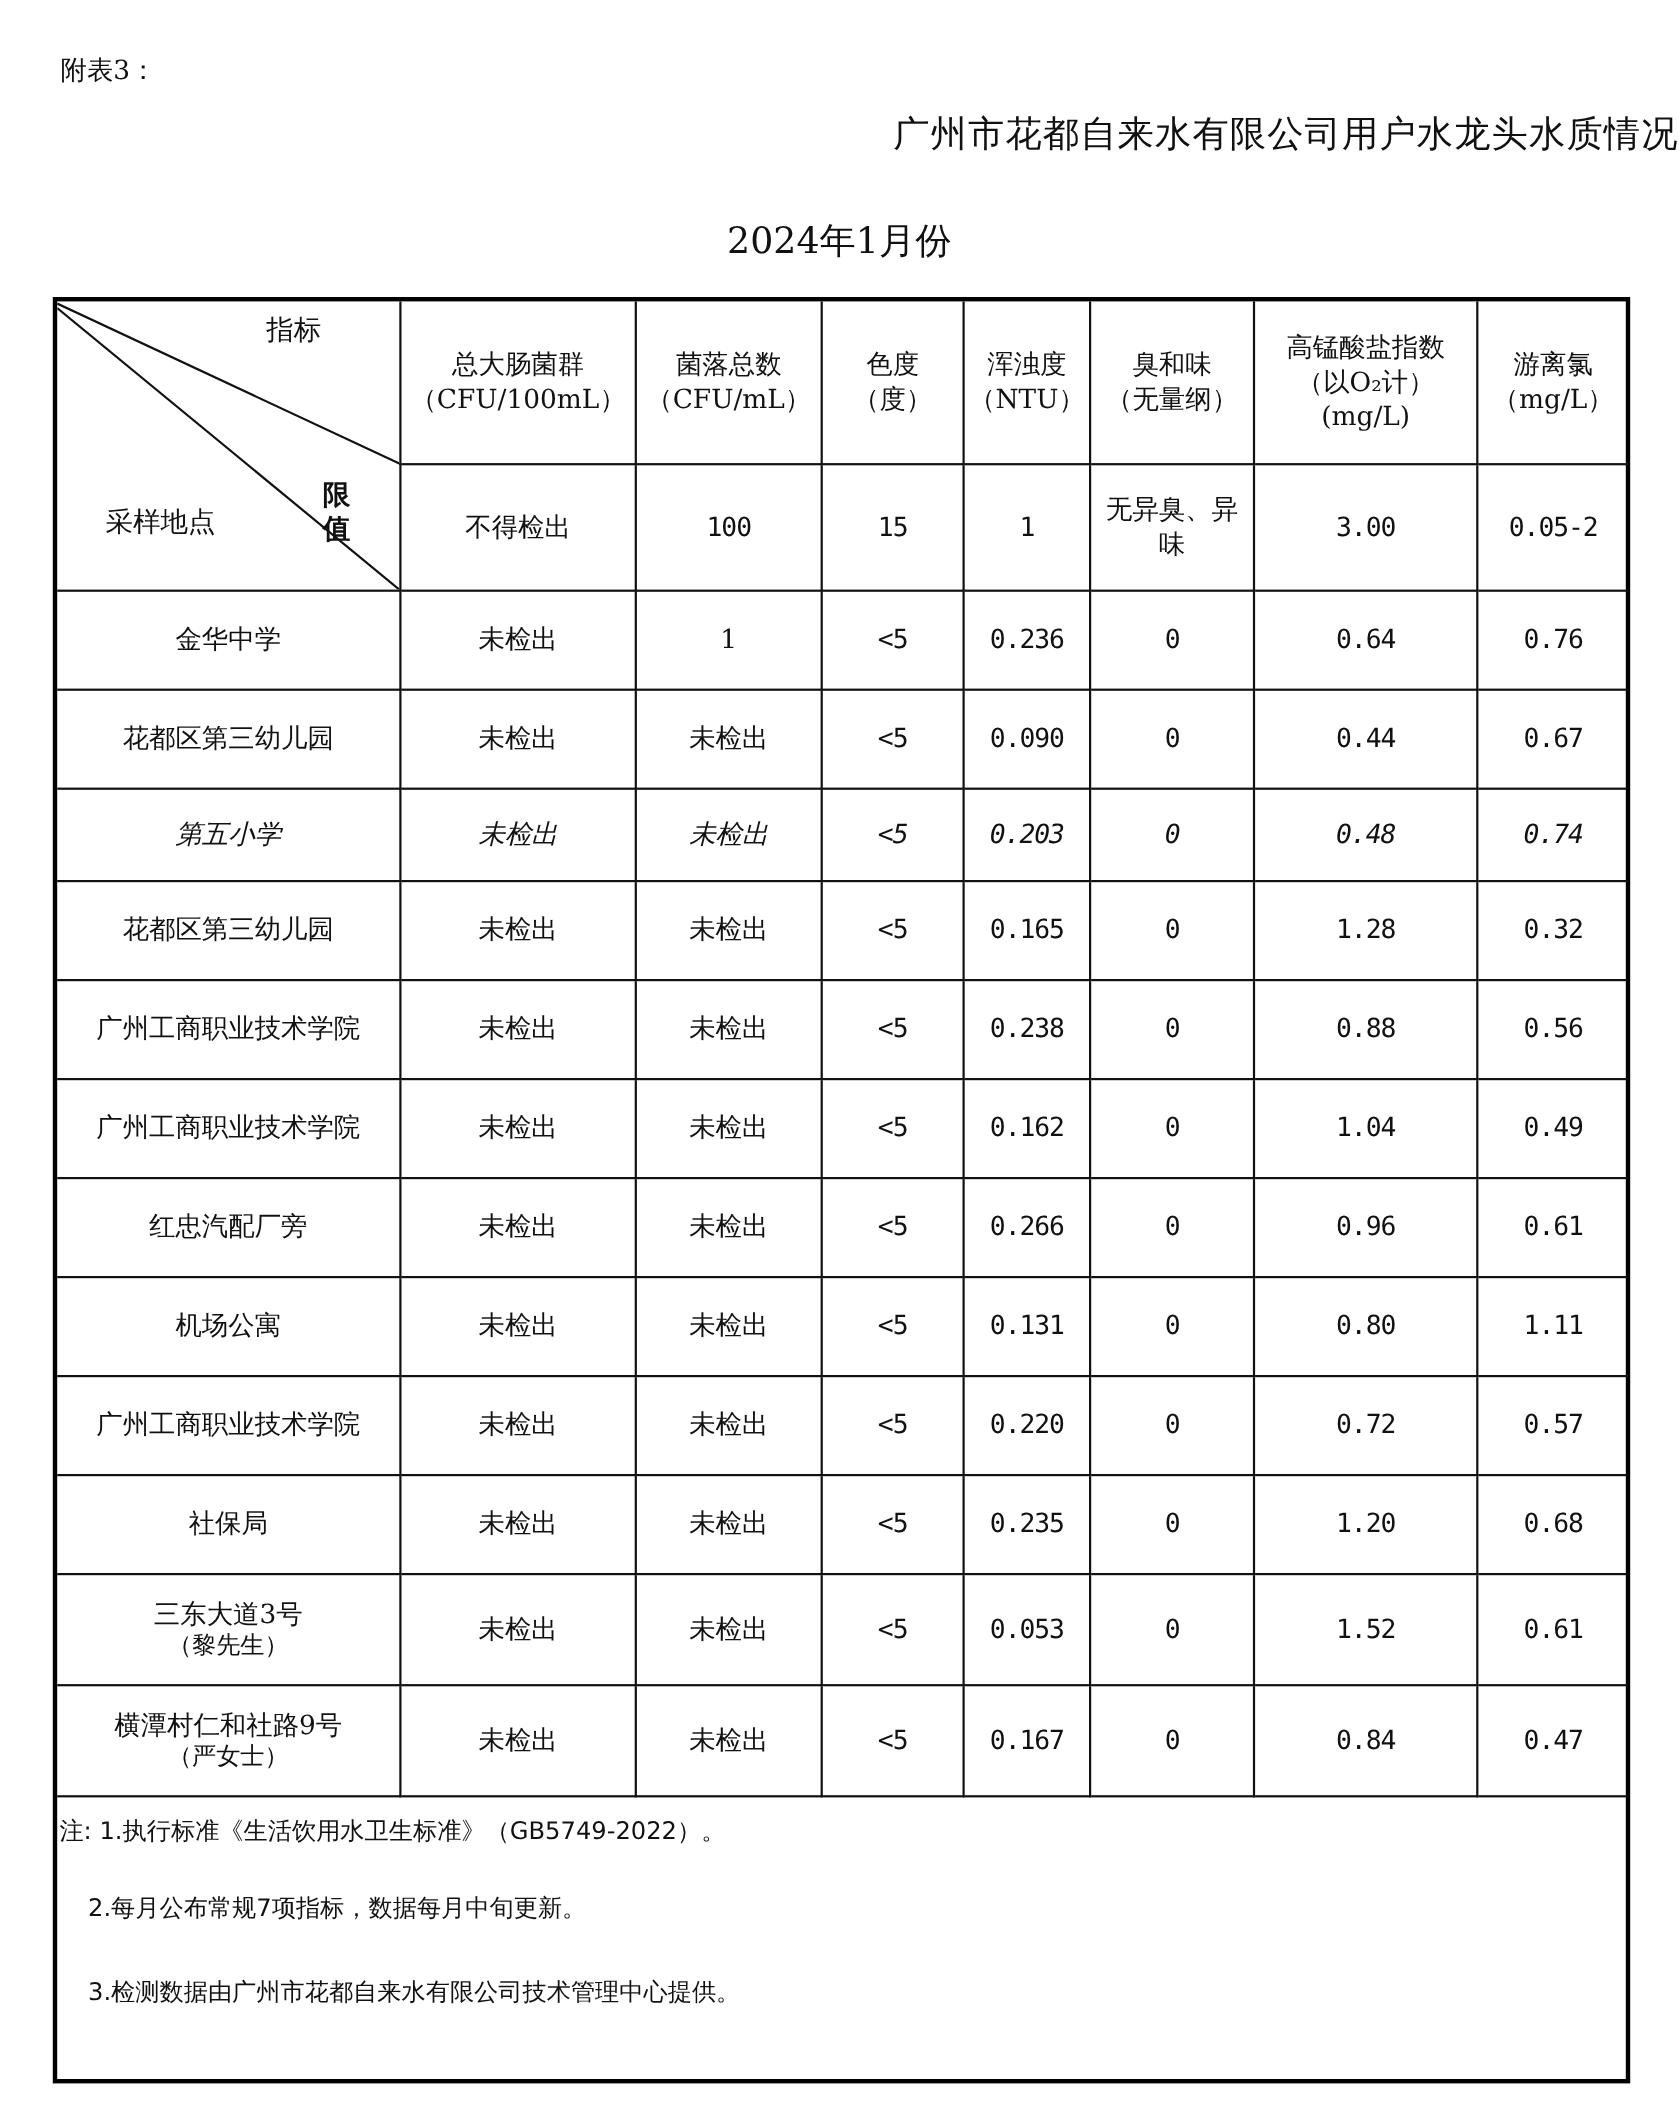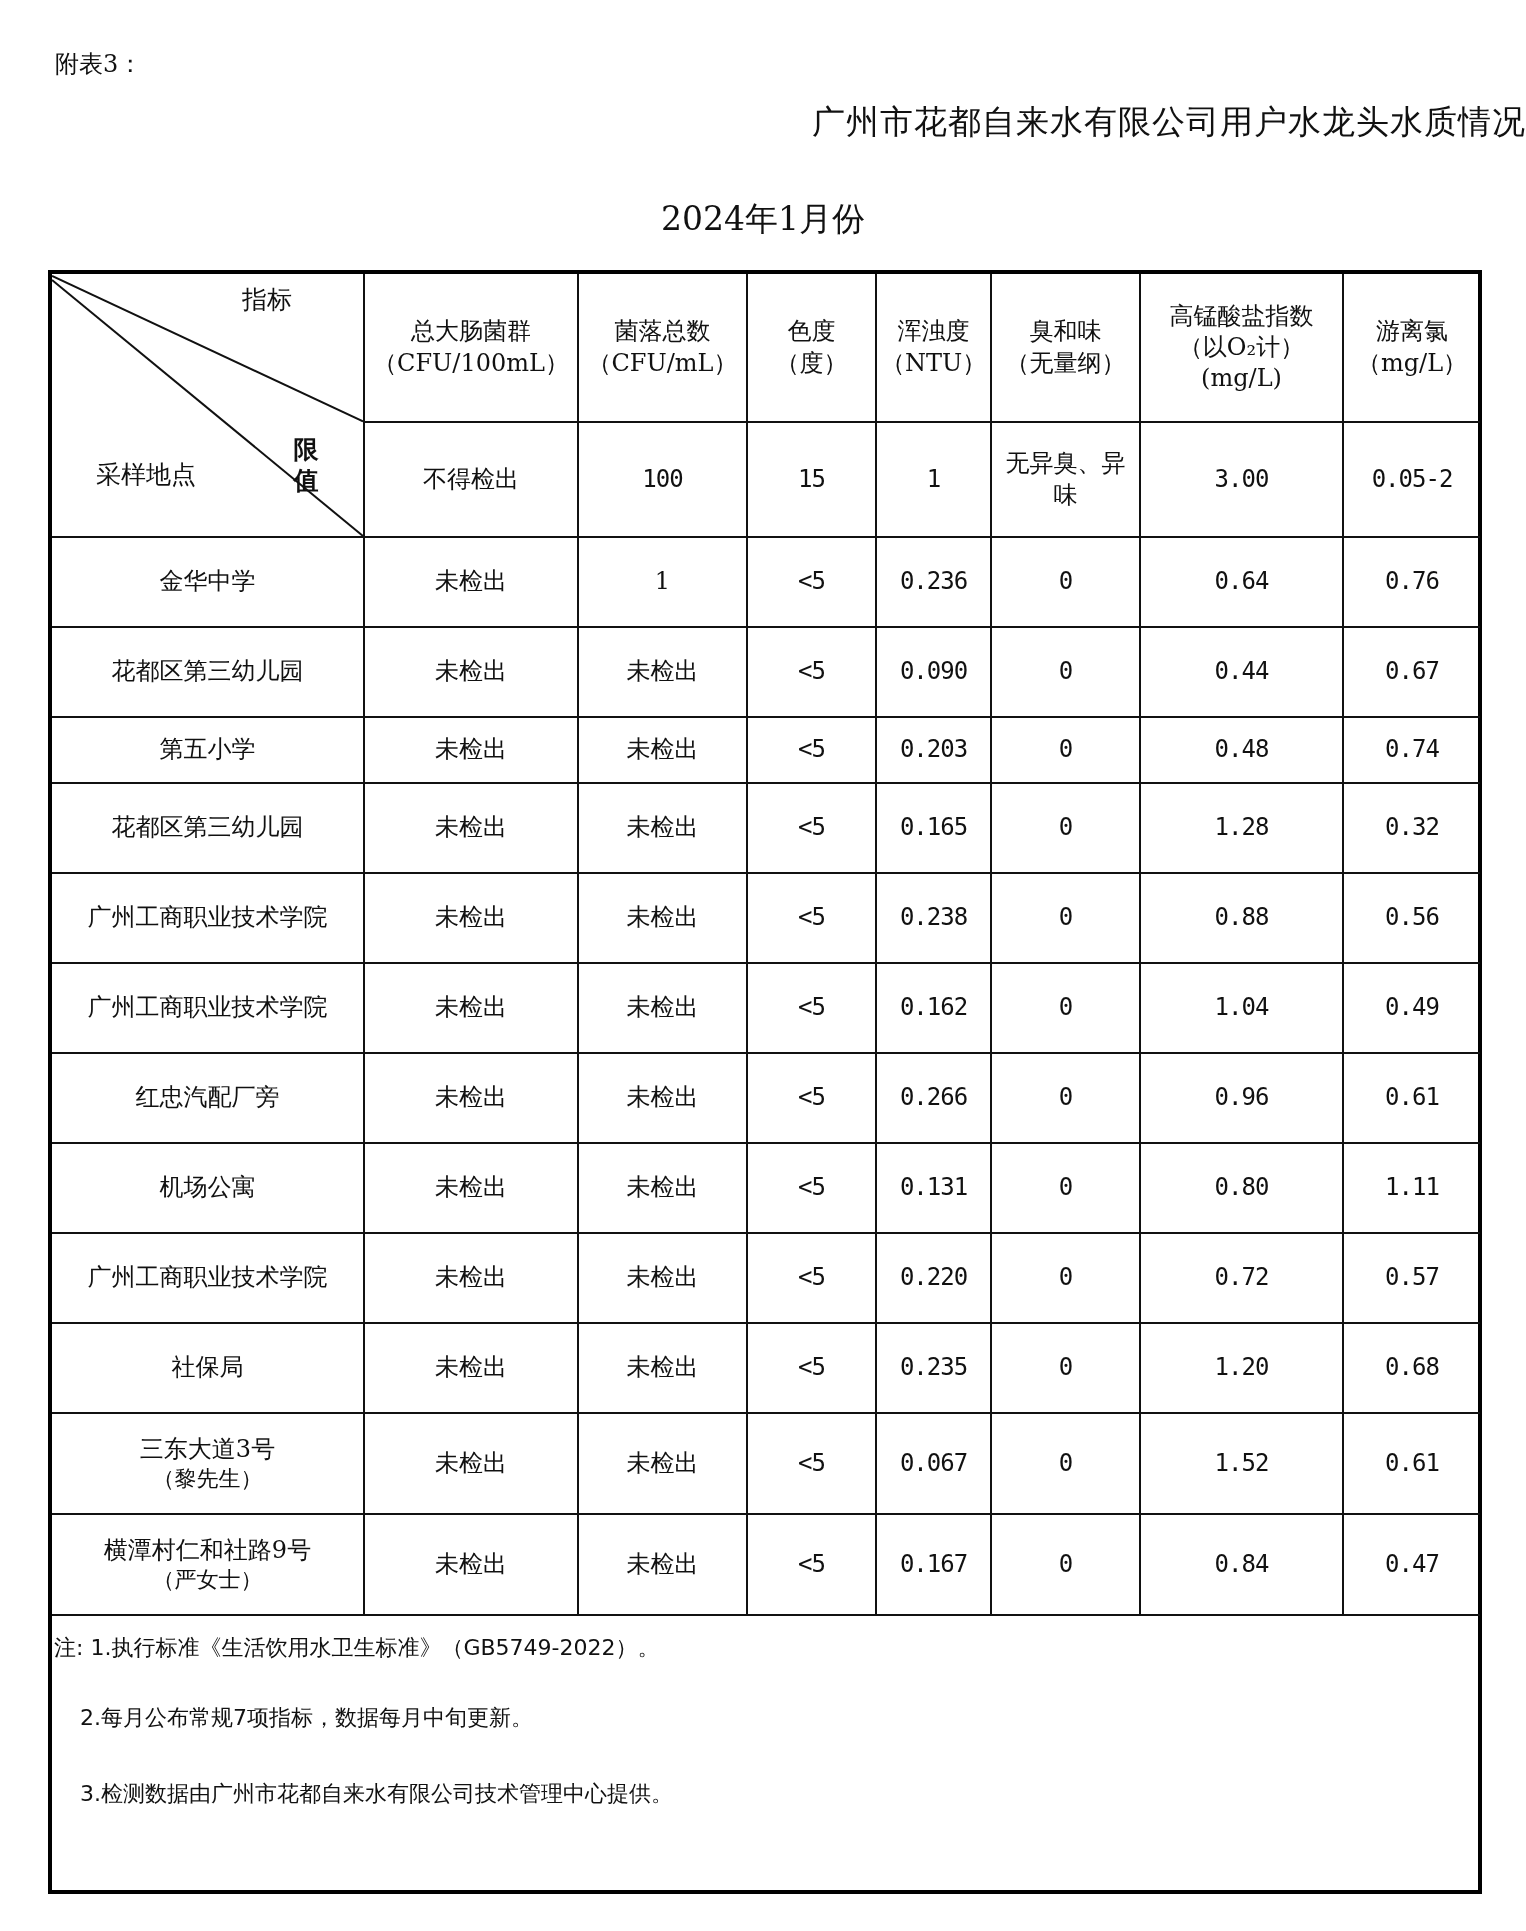--- a/index.html
+++ b/index.html
@@ -97,21 +97,21 @@
         <tr style="height: 90px;">
           <td><span>花都区第三幼儿园</span></td>
           <td>未检出</td>
           <td>未检出</td>
           <td class="num">&lt;5</td>
           <td class="num">0.090</td>
           <td class="num">0</td>
           <td class="num">0.44</td>
           <td class="num">0.67</td>
         </tr>
-        <tr style="height: 66px;">
+        <tr style="height: 84px; font-style: italic;">
           <td><span>第五小学</span></td>
           <td>未检出</td>
           <td>未检出</td>
           <td class="num">&lt;5</td>
           <td class="num">0.203</td>
           <td class="num">0</td>
           <td class="num">0.48</td>
           <td class="num">0.74</td>
         </tr>
         <tr style="height: 90px;">
@@ -182,21 +182,21 @@
           <td class="num">0.235</td>
           <td class="num">0</td>
           <td class="num">1.20</td>
           <td class="num">0.68</td>
         </tr>
         <tr style="height: 101px;">
           <td><span>三东大道3号</span><span class="loc-sub">（黎先生）</span></td>
           <td>未检出</td>
           <td>未检出</td>
           <td class="num">&lt;5</td>
-          <td class="num">0.067</td>
+          <td class="num">0.053</td>
           <td class="num">0</td>
           <td class="num">1.52</td>
           <td class="num">0.61</td>
         </tr>
         <tr style="height: 101px;">
           <td><span>横潭村仁和社路9号</span><span class="loc-sub">（严女士）</span></td>
           <td>未检出</td>
           <td>未检出</td>
           <td class="num">&lt;5</td>
           <td class="num">0.167</td>

